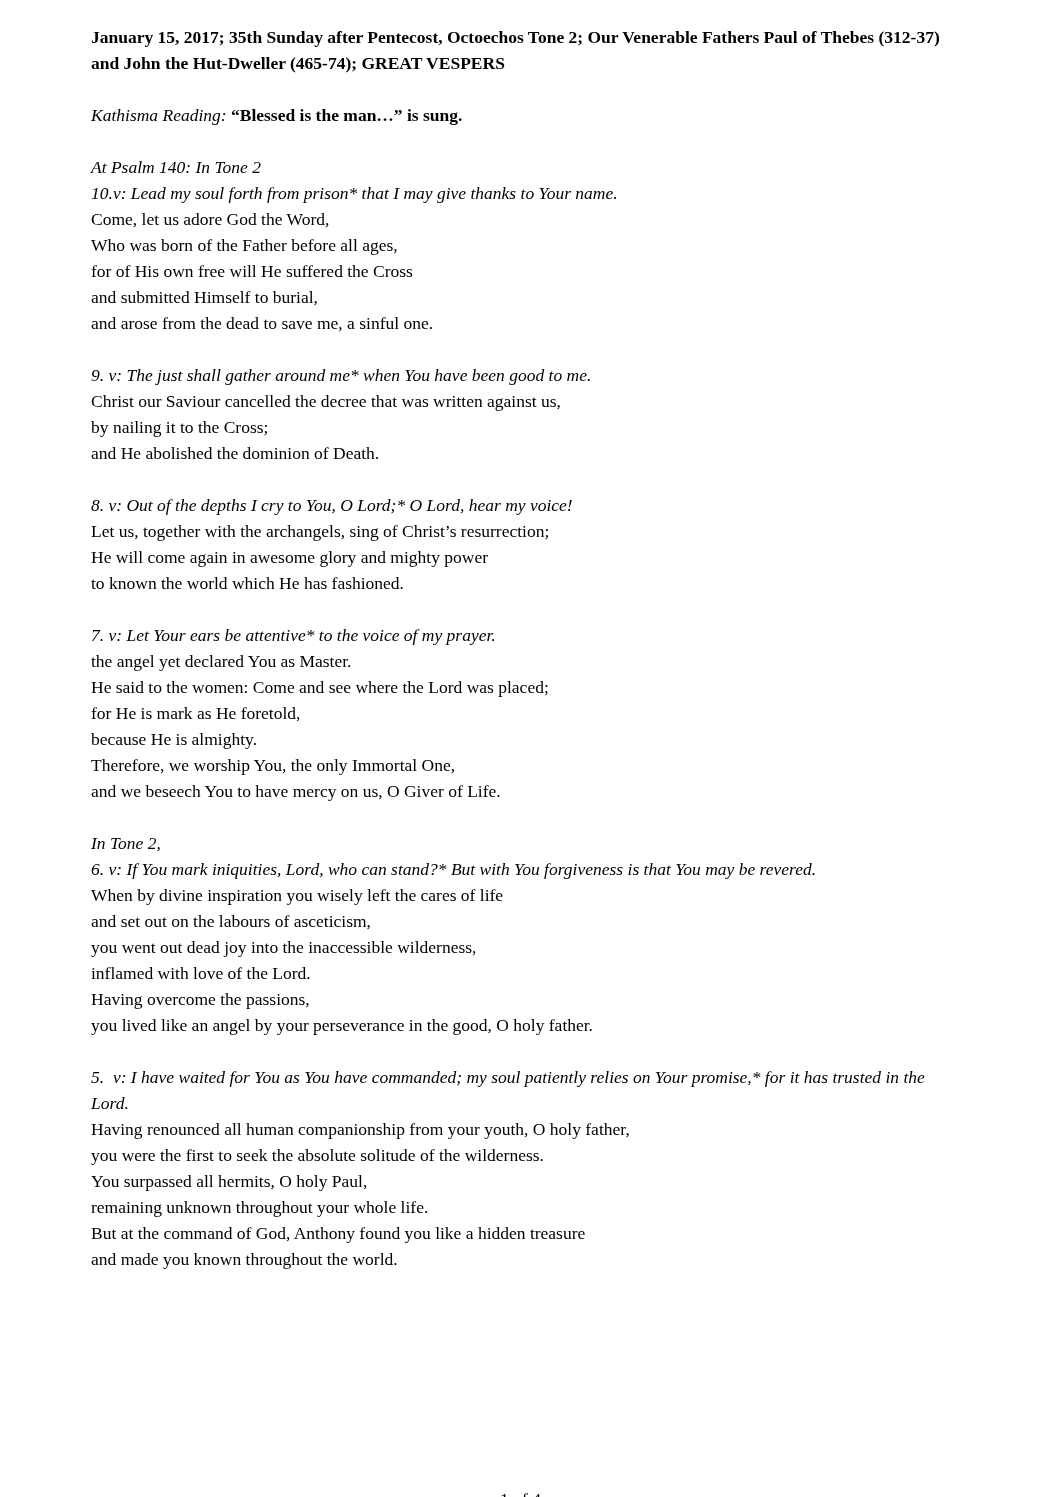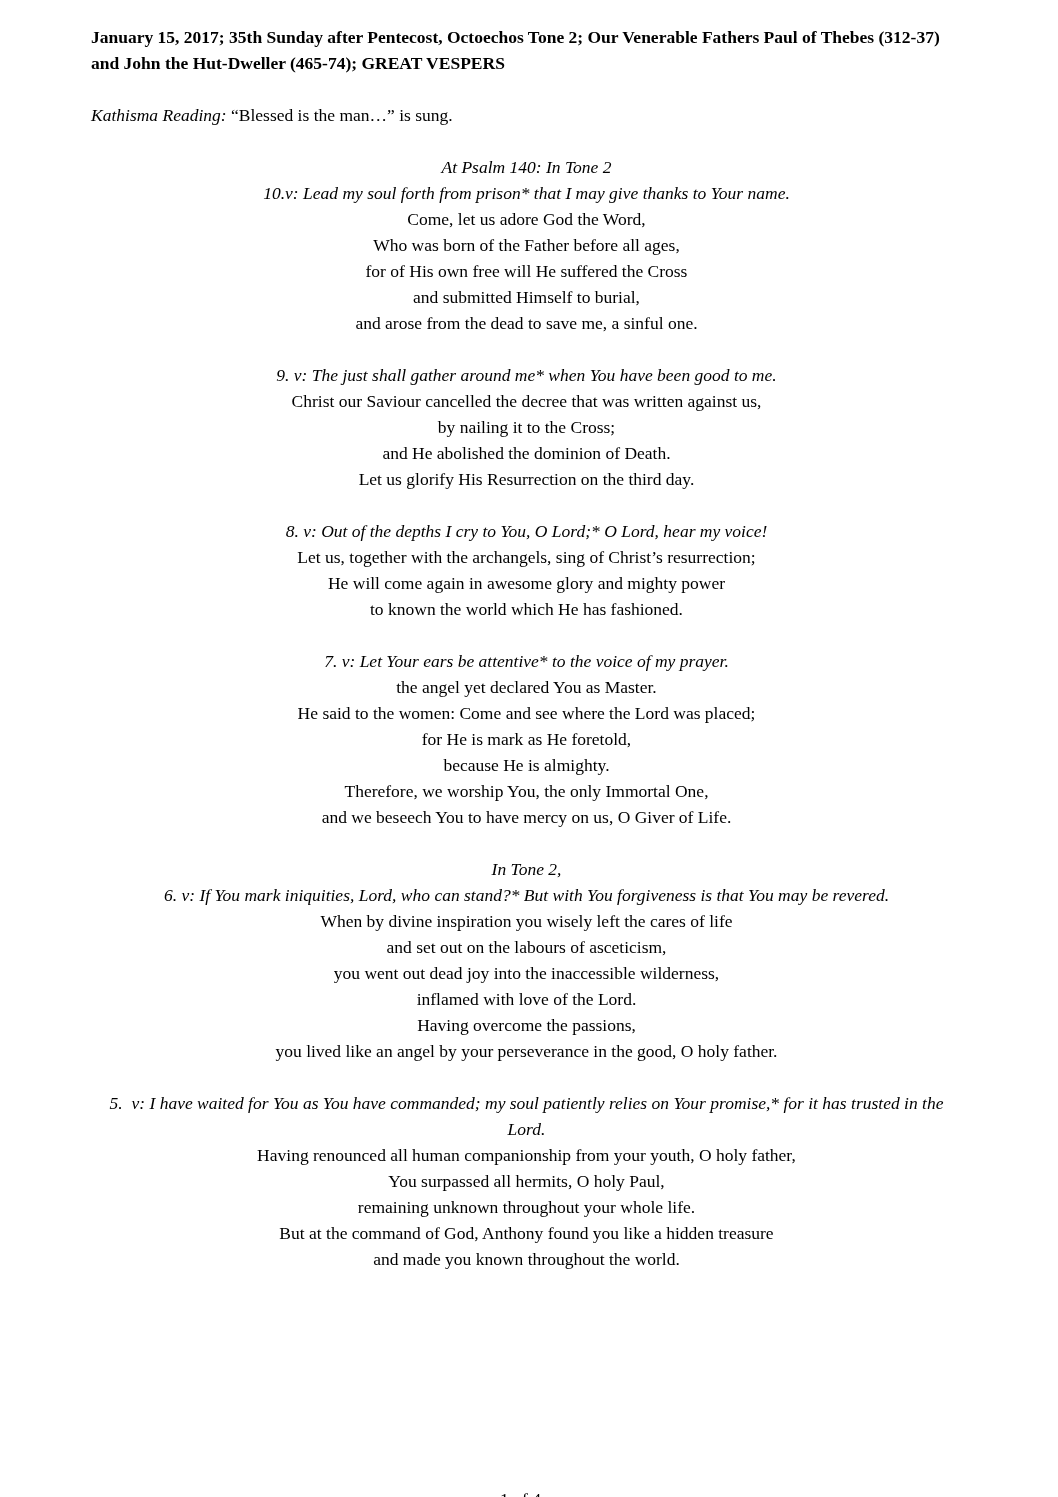--- a/index.html
+++ b/index.html
@@ -24,25 +24,24 @@
     margin: 0 0 26px 0;
     font-weight: bold;
   }
   .rubric {
     margin: 0 0 26px 0;
   }
   .rubric .label {
     font-style: italic;
   }
   .rubric .sung {
-    font-weight: normal;
+    font-weight: bold;
   }
   .section {
     margin: 0 0 26px 0;
-    text-align: center;
   }
   .section .heading,
   .section .verse {
     font-style: italic;
     white-space: pre-wrap;
   }
   .section .line {
     white-space: pre-wrap;
   }
   .page-footer {
@@ -71,21 +70,20 @@
         <div class="line">Who was born of the Father before all ages,</div>
         <div class="line">for of His own free will He suffered the Cross</div>
         <div class="line">and submitted Himself to burial,</div>
         <div class="line">and arose from the dead to save me, a sinful one.</div>
       </div>
       <div class="section">
         <div class="verse">9. v: The just shall gather around me* when You have been good to me.</div>
         <div class="line">Christ our Saviour cancelled the decree that was written against us,</div>
         <div class="line">by nailing it to the Cross;</div>
         <div class="line">and He abolished the dominion of Death.</div>
-        <div class="line">Let us glorify His Resurrection on the third day.</div>
       </div>
       <div class="section">
         <div class="verse">8. v: Out of the depths I cry to You, O Lord;* O Lord, hear my voice!</div>
         <div class="line">Let us, together with the archangels, sing of Christ’s resurrection;</div>
         <div class="line">He will come again in awesome glory and mighty power</div>
         <div class="line">to known the world which He has fashioned.</div>
       </div>
       <div class="section">
         <div class="verse">7. v: Let Your ears be attentive* to the voice of my prayer.</div>
         <div class="line">the angel yet declared You as Master.</div>
@@ -101,20 +99,21 @@
         <div class="line">When by divine inspiration you wisely left the cares of life</div>
         <div class="line">and set out on the labours of asceticism,</div>
         <div class="line">you went out dead joy into the inaccessible wilderness,</div>
         <div class="line">inflamed with love of the Lord.</div>
         <div class="line">Having overcome the passions,</div>
         <div class="line">you lived like an angel by your perseverance in the good, O holy father.</div>
       </div>
       <div class="section">
         <div class="verse">5.  v: I have waited for You as You have commanded; my soul patiently relies on Your promise,* for it has trusted in the Lord.</div>
         <div class="line">Having renounced all human companionship from your youth, O holy father,</div>
+        <div class="line">you were the first to seek the absolute solitude of the wilderness.</div>
         <div class="line">You surpassed all hermits, O holy Paul,</div>
         <div class="line">remaining unknown throughout your whole life.</div>
         <div class="line">But at the command of God, Anthony found you like a hidden treasure</div>
         <div class="line">and made you known throughout the world.</div>
       </div>
     </div>
 
   <p class="page-footer">1 of 4</p>
 
 </div>

